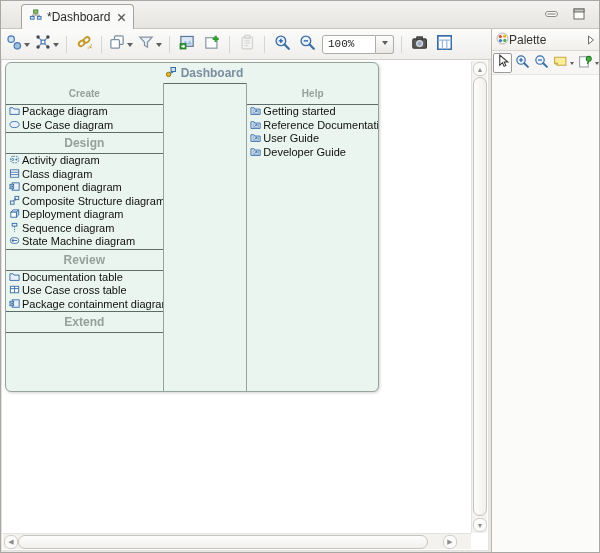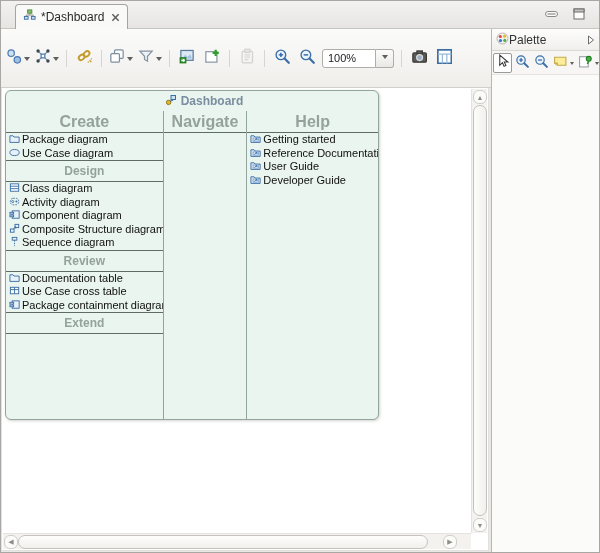--- a/index.html
+++ b/index.html
@@ -1,30 +1,30 @@
 <!DOCTYPE html>
 <html><head>
 <meta charset="utf-8">
 <style>
   html,body{margin:0;padding:0;background:#d6d5d2;font-family:"Liberation Sans",sans-serif;}
   .window{width:600px;height:553px;position:relative;background:#e9e8e5;border:1px solid #a8a7a3;box-sizing:border-box;overflow:hidden;}
 
   
-  .tabbar{height:27px;display:flex;align-items:flex-end;background:linear-gradient(#f3f2f0,#e6e5e2);padding-left:14px;position:relative;border-bottom:1px solid #c6c5c1;}
+  .tabbar{height:27px;display:flex;align-items:flex-end;background:linear-gradient(#f3f2f0,#e6e5e2);padding-left:20px;position:relative;border-bottom:1px solid #c6c5c1;}
   .tab{height:24px;display:flex;align-items:center;gap:5px;padding:0 7px;background:#f9f9f8;border:1px solid #a5a4a1;border-bottom:none;border-radius:4px 4px 0 0;font-size:12px;color:#2a2a2a;position:relative;z-index:2;margin-bottom:-1px;}
   .tab-close{display:flex;align-items:center;margin-left:2px;}
   .win-buttons{position:absolute;right:12px;top:6px;display:flex;gap:12px;align-items:center;}
   .win-btn{display:flex;align-items:center;justify-content:center;width:16px;height:13px;cursor:default;}
 
   
   .content-row{display:flex;height:524px;}
   .editor-col{width:490px;display:flex;flex-direction:column;box-sizing:border-box;}
 
   
-  .toolbar{height:26px;background:linear-gradient(#fbfbfa,#efeeeb);border-bottom:1px solid #d0cfcb;display:flex;align-items:center;padding:16px 3px;gap:1px;flex-shrink:0;}
+  .toolbar{height:26px;background:linear-gradient(#fbfbfa,#efeeeb);border-bottom:1px solid #d0cfcb;display:flex;align-items:center;padding:2px 3px;gap:1px;flex-shrink:0;font-family:Liberation Mono, monospace;}
   .tbtn{height:22px;min-width:20px;display:flex;align-items:center;justify-content:center;padding:0 2px;border-radius:3px;}
   .tbtn.disabled{opacity:.45;}
   .dd{width:0;height:0;border:3px solid transparent;border-top:4px solid #5f5f5b;margin-left:2px;margin-top:4px;}
   .tsep{width:1px;height:17px;background:#d6d5d1;margin:0 4px;flex-shrink:0;}
   .zoom-combo{display:flex;align-items:center;margin:0 2px;}
   .zoom-box{width:42px;height:17px;background:#fff;border:1px solid #aeada9;border-radius:3px 0 0 3px;font-size:11px;display:flex;align-items:center;padding:0 5px;color:#222;}
   .zoom-dd{width:18px;height:19px;box-sizing:border-box;border:1px solid #aeada9;border-left:none;border-radius:0 3px 3px 0;background:linear-gradient(#fcfcfb,#e9e8e5);display:flex;align-items:center;justify-content:center;}
 
   
   .canvas-wrap{flex:1;position:relative;background:#fff;margin:0 2px 2px 0;border:1px solid #e2e1dd;border-top:none;box-sizing:border-box;}
@@ -44,21 +44,21 @@
 
   
   .dashboard{position:absolute;left:3px;top:2px;width:374px;height:330px;background:#e9f5ee;border:1px solid #93a49b;border-radius:6px;box-shadow:1px 1px 3px rgba(0,0,0,.18);overflow:hidden;box-sizing:border-box;}
   .dash-header{height:20px;display:flex;justify-content:center;align-items:center;gap:4px;font-weight:bold;font-size:12px;color:#7b8da0;padding-left:24px;}
   .dash-columns{display:flex;height:calc(100% - 20px);}
   .dash-col{box-sizing:border-box;overflow:hidden;}
   .dash-col+.dash-col{border-left:1px solid #93a49b;}
   .dash-col.c0{width:157px;}
   .dash-col.c1{width:84px;}
   .dash-col.c2{width:132px;}
-  .col-header{text-align:center;font-weight:bold;font-size:16px;color:#95a19c;height:21px;line-height:21px;}
+  .col-header{text-align:center;font-weight:bold;font-size:10px;color:#95a19c;height:21px;line-height:21px;}
   .subheader{text-align:center;font-weight:bold;font-size:12px;color:#95a19c;height:20px;line-height:20px;}
   .rule{border-top:1px solid #5d6d65;height:0;}
   .dash-item{display:flex;gap:1px;padding-left:3px;height:13.5px;font-size:11px;color:#101010;white-space:nowrap;cursor:pointer;}
   .dash-item svg{flex-shrink:0;}
 
   
   .palette-col{width:108px;border-left:1px solid #b8b7b3;background:#fbfbf9;display:flex;flex-direction:column;box-sizing:border-box;}
   .palette-header{height:21px;display:flex;align-items:center;padding:0 4px;background:linear-gradient(#fdfdfc,#f0efec);border-bottom:1px solid #d8d7d3;font-size:12px;color:#333;flex-shrink:0;}
   .palette-arrow{margin-left:auto;display:flex;align-items:center;}
   .palette-tools{height:21px;display:flex;align-items:center;padding:1px 1px;border-bottom:1px solid #e6e5e1;background:#f7f6f4;gap:0;flex-shrink:0;}
@@ -243,64 +243,84 @@
                       </svg>
                     </span>
                     <span>Use Case diagram</span>
                   </div>
                   <div class="rule"></div>
                   <div class="subheader">Design</div>
                   <div class="rule"></div>
                   <div class="dash-item">
                     <span style="display: flex;">
                       <svg width="12" height="12" viewBox="0 0 13 13" preserveAspectRatio="xMidYMid meet">
-                        <rect x="1.5" y="2" width="9" height="8" fill="#fff" stroke="#3a6ea5"></rect>
-                        <path d="M1.5 4.6 H10.5 M1.5 7.2 H10.5" stroke="#3a6ea5"></path>
-                      </svg>
-                    </span>
-                    <span>Class diagram</span>
-                  </div>
-                  <div class="dash-item">
-                    <span style="display: flex;">
-                      <svg width="12" height="12" viewBox="0 0 13 13" preserveAspectRatio="xMidYMid meet">
                         <rect x="1.5" y="2.5" width="9" height="7" rx="3" fill="none" stroke="#3a6ea5" stroke-dasharray="1.8,1.2"></rect>
                         <circle cx="4" cy="6" r="1.1" fill="none" stroke="#3a6ea5"></circle>
                         <circle cx="8" cy="6" r="1.1" fill="#3a6ea5"></circle>
                       </svg>
                     </span>
                     <span>Activity diagram</span>
                   </div>
                   <div class="dash-item">
                     <span style="display: flex;">
                       <svg width="12" height="12" viewBox="0 0 13 13" preserveAspectRatio="xMidYMid meet">
+                        <rect x="1.5" y="2" width="9" height="8" fill="#fff" stroke="#3a6ea5"></rect>
+                        <path d="M1.5 4.6 H10.5 M1.5 7.2 H10.5" stroke="#3a6ea5"></path>
+                      </svg>
+                    </span>
+                    <span>Class diagram</span>
+                  </div>
+                  <div class="dash-item">
+                    <span style="display: flex;">
+                      <svg width="12" height="12" viewBox="0 0 13 13" preserveAspectRatio="xMidYMid meet">
                         <rect x="3.5" y="2" width="7.5" height="8" fill="#e8f0fa" stroke="#3a6ea5"></rect>
                         <rect x="1" y="3.6" width="4" height="1.8" fill="#fff" stroke="#3a6ea5"></rect>
                         <rect x="1" y="6.6" width="4" height="1.8" fill="#fff" stroke="#3a6ea5"></rect>
                       </svg>
                     </span>
                     <span>Component diagram</span>
                   </div>
                   <div class="dash-item">
                     <span style="display: flex;">
                       <svg width="12" height="12" viewBox="0 0 13 13" preserveAspectRatio="xMidYMid meet">
                         <rect x="1.5" y="6.5" width="4" height="3.5" fill="#e8f0fa" stroke="#3a6ea5"></rect>
                         <rect x="6.5" y="1.5" width="4" height="3.5" fill="#e8f0fa" stroke="#3a6ea5"></rect>
                         <path d="M4.5 6.5 L7.5 4.2 M7.5 4.2 l-1.8 .3 M7.5 4.2 l-.3 1.8" fill="none" stroke="#3a6ea5"></path>
                       </svg>
                     </span>
                     <span>Composite Structure diagram</span>
                   </div>
                   <div class="dash-item">
                     <span style="display: flex;">
                       <svg width="12" height="12" viewBox="0 0 13 13" preserveAspectRatio="xMidYMid meet">
+                        <path d="M2 4.5 L4.5 2 H10.5 L8 4.5 Z" fill="#dce9f5" stroke="#3a6ea5"></path>
+                        <path d="M8 4.5 L10.5 2 V7.5 L8 10 Z" fill="#c8dcee" stroke="#3a6ea5"></path>
+                        <rect x="2" y="4.5" width="6" height="5.5" fill="#fff" stroke="#3a6ea5"></rect>
+                      </svg>
+                    </span>
+                    <span>Deployment diagram</span>
+                  </div>
+                  <div class="dash-item">
+                    <span style="display: flex;">
+                      <svg width="12" height="12" viewBox="0 0 13 13" preserveAspectRatio="xMidYMid meet">
                         <rect x="3.5" y="1.5" width="5" height="3" fill="#e8f0fa" stroke="#3a6ea5"></rect>
                         <path d="M6 4.5 V11" stroke="#3a6ea5" stroke-dasharray="1.6,1.2"></path>
                       </svg>
                     </span>
                     <span>Sequence diagram</span>
+                  </div>
+                  <div class="dash-item">
+                    <span style="display: flex;">
+                      <svg width="12" height="12" viewBox="0 0 13 13" preserveAspectRatio="xMidYMid meet">
+                        <rect x="1.5" y="3" width="9" height="6" rx="2.8" fill="#fff" stroke="#3a6ea5"></rect>
+                        <circle cx="4.2" cy="6" r="1.3" fill="#3a6ea5"></circle>
+                        <path d="M5.5 6 H9" stroke="#3a6ea5"></path>
+                      </svg>
+                    </span>
+                    <span>State Machine diagram</span>
                   </div>
                   <div class="rule"></div>
                   <div class="subheader">Review</div>
                   <div class="rule"></div>
                   <div class="dash-item">
                     <span style="display: flex;">
                       <svg width="12" height="12" viewBox="0 0 13 13" preserveAspectRatio="xMidYMid meet">
                         <path d="M1 3 h3.4 l1 1.4 H11 v5.8 H1 z" fill="#e8f0fa" stroke="#3a6ea5"></path>
                       </svg>
                     </span>
@@ -323,21 +343,20 @@
                         <rect x="1" y="6.6" width="4" height="1.8" fill="#fff" stroke="#3a6ea5"></rect>
                       </svg>
                     </span>
                     <span>Package containment diagram</span>
                   </div>
                   <div class="rule"></div>
                   <div class="subheader">Extend</div>
                   <div class="rule"></div>
                 </div>
                 <div class="dash-col c1">
-                  <div class="col-header">Navigate</div>
                   <div class="rule"></div>
                 </div>
                 <div class="dash-col c2">
                   <div class="col-header">Help</div>
                   <div class="rule"></div>
                   <div class="dash-item">
                     <span style="display: flex;">
                       <svg width="12" height="12" viewBox="0 0 13 13" preserveAspectRatio="xMidYMid meet">
                         <path d="M1 3 h3.4 l1 1.4 H11 v5.8 H1 z" fill="#dfeaf6" stroke="#3a6ea5"></path>
                         <rect x="3.4" y="5.4" width="5.6" height="3.4" fill="#fff" stroke="#7aa0c8"></rect>

